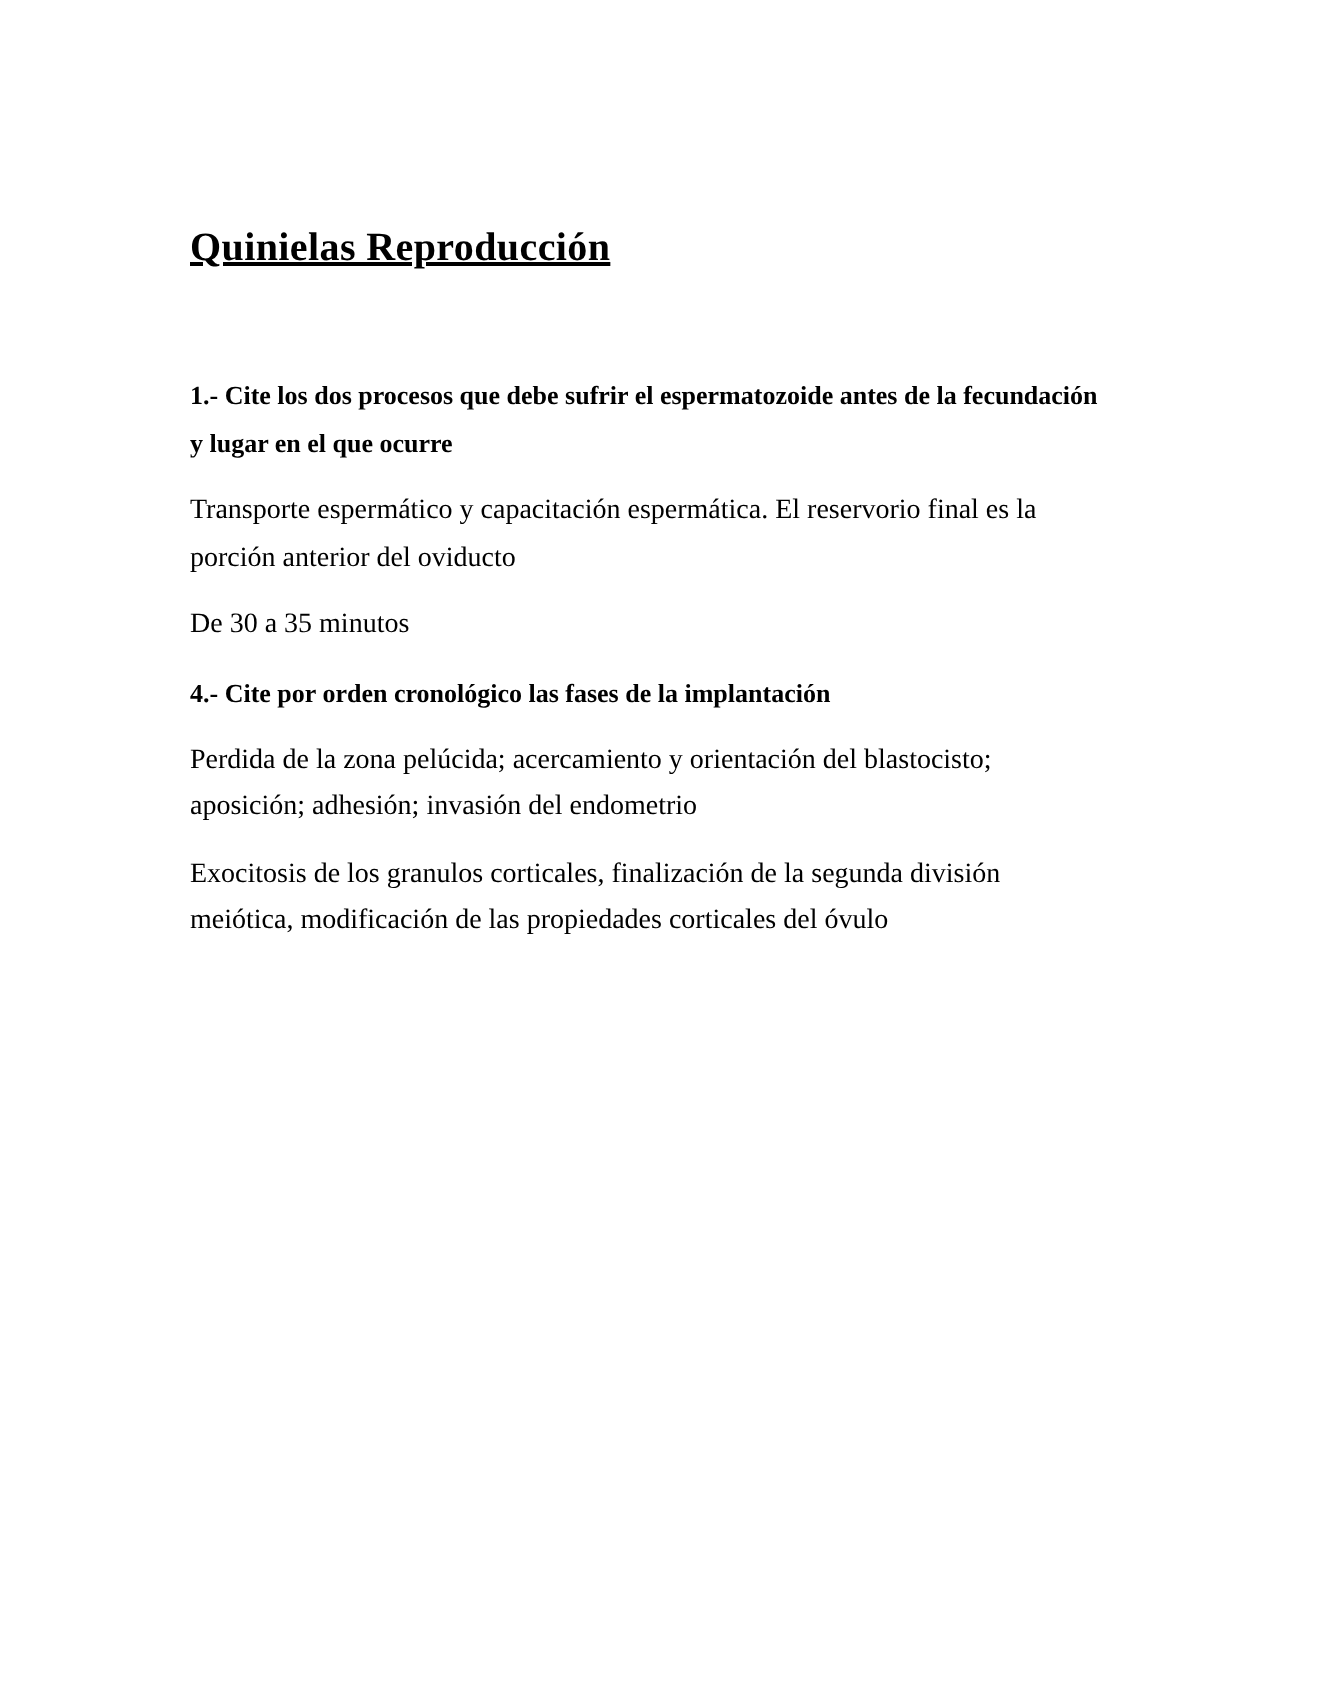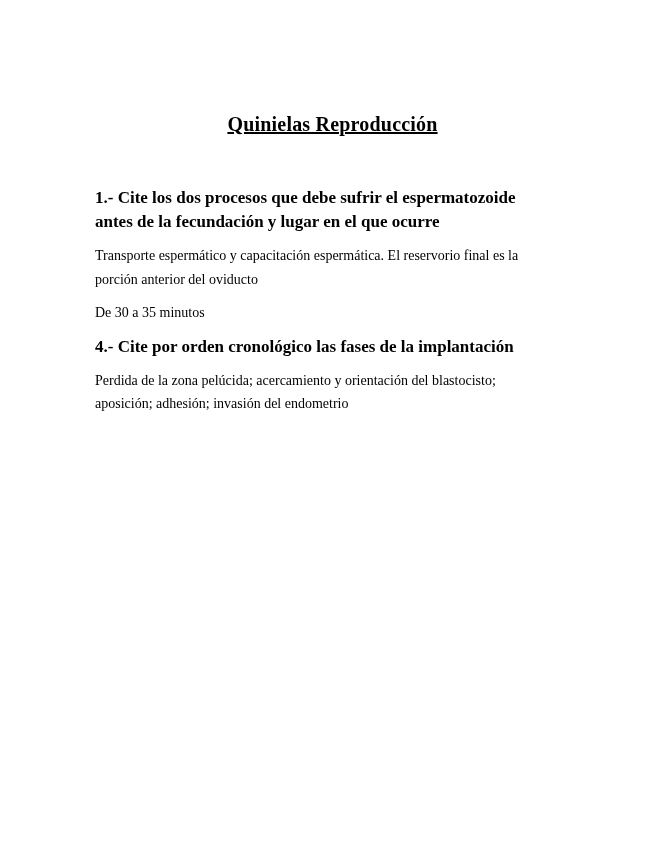--- a/index.html
+++ b/index.html
@@ -15,32 +15,31 @@
       font-family: "Liberation Serif", "DejaVu Serif", serif;
       color: #000000;
     }
     .page {
       position: absolute;
       left: 95px;
       top: 110px;
       width: 455px;
     }
     .title {
-      text-align: center;
       font-size: 20px;
       font-weight: bold;
       text-decoration: underline;
       letter-spacing: 0.2px;
       margin: 0 0 48px 0;
       line-height: 28px;
       width: 475px;
     }
     .question {
       font-weight: bold;
-      font-size: 17px;
+      font-size: 13px;
       line-height: 24px;
       margin: 0 0 10px 0;
     }
     .answer {
       font-size: 14px;
       line-height: 23.5px;
       margin: 0 0 10px 0;
       font-weight: normal;
     }
     .qa { margin: 0; }
@@ -60,15 +59,16 @@
     <p class="answer">De 30 a 35 minutos</p>
   </div>
 
 
   <div class="qa">
     <p class="question">4.- Cite por orden cronológico las fases de la implantación</p>
     <p class="answer">Perdida de la zona pelúcida; acercamiento y orientación del blastocisto; aposición; adhesión; invasión del endometrio</p>
   </div>
 
   <div class="qa">
+    <p class="answer">Exocitosis de los granulos corticales, finalización de la segunda división meiótica, modificación de las propiedades corticales del óvulo</p>
   </div>
 
 </div>
 
 </body></html>

